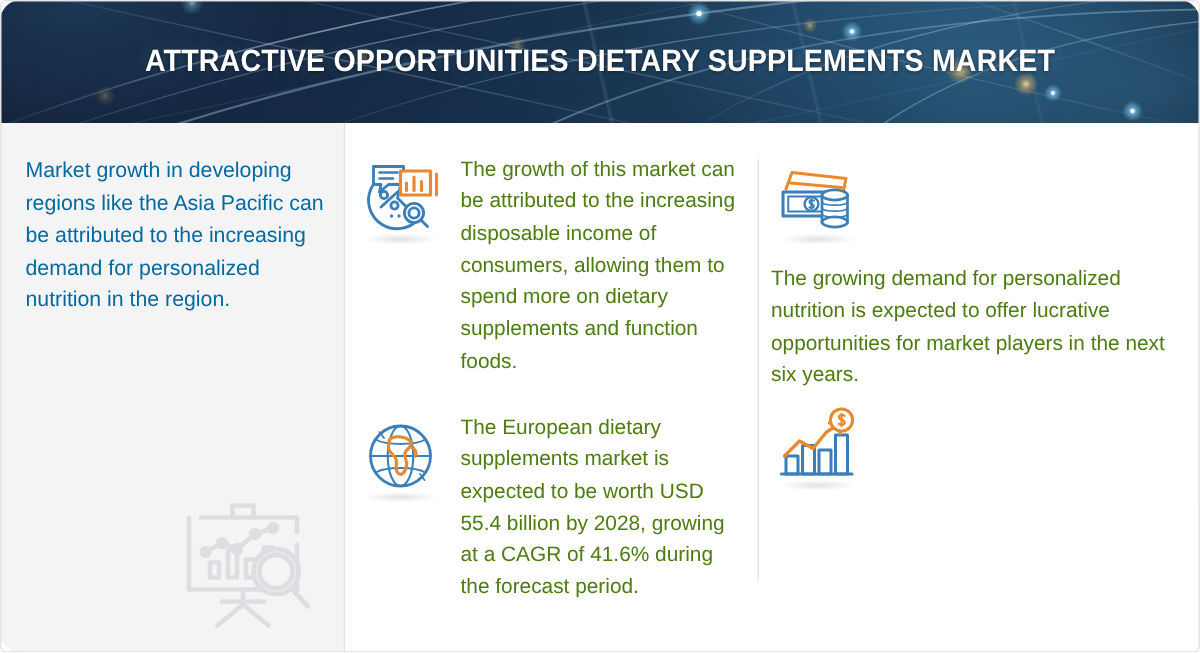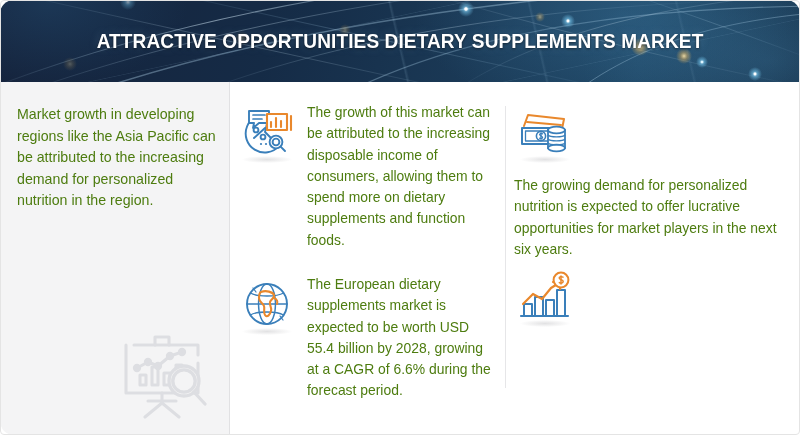--- a/index.html
+++ b/index.html
@@ -74,21 +74,21 @@
   #region-panel {
     position: absolute; left: 0; top: 0;
     width: 230px; height: 353px;
     background: #f4f4f5;
     border-right: 1px solid #e1e1e3;
     border-radius: 0 0 0 14px;
   }
   #region-intro {
     position: absolute; left: 17px; top: 22px;
     width: 200px;
-    color: #4d7c0f;
+    color: #0369a1;
     font-size: 14.2px;
     line-height: 21.5px;
   }
   #region-watermark {
     position: absolute; left: 112px; bottom: 12px;
     width: 100px; height: 100px;
     opacity: .95;
   }
 
   
@@ -318,21 +318,21 @@
             </g>
 
             <g fill="none" stroke="#e9882c" stroke-width="2.1" stroke-linejoin="round" stroke-linecap="round">
               <path d="M25,18 C30,16 37,18 38,21 C39,24 35,25 34,28 C33,31 36,33 35,37
                        C34,41 31,44 29,41 C27,38 29,35 28,32 C27,29 23,28 23,24 C23,21 23,19 25,18 Z"></path>
               <path d="M38,24 C41,25 42,28 41,30"></path>
             </g>
           </svg>
           <div class="icon-shadow"></div>
         </div>
-        <div class="card-text">The European dietary supplements market is expected to be worth USD 55.4 billion by 2028, growing at a CAGR of 6.6% during the forecast period.</div>
+        <div class="card-text">The European dietary supplements market is expected to be worth USD 55.4 billion by 2028, growing at a CAGR of 41.6% during the forecast period.</div>
       </div>
 
       <div class="card" id="card-3">
         <div class="card-icon">
           <svg viewBox="0 0 62 62">
 
             <g fill="#ffffff" stroke="#3a7fba" stroke-width="2" stroke-linejoin="round">
               <rect x="10" y="38" width="8" height="12"></rect>
               <rect x="21" y="31" width="8" height="19"></rect>
               <rect x="32" y="34" width="8" height="16"></rect>

